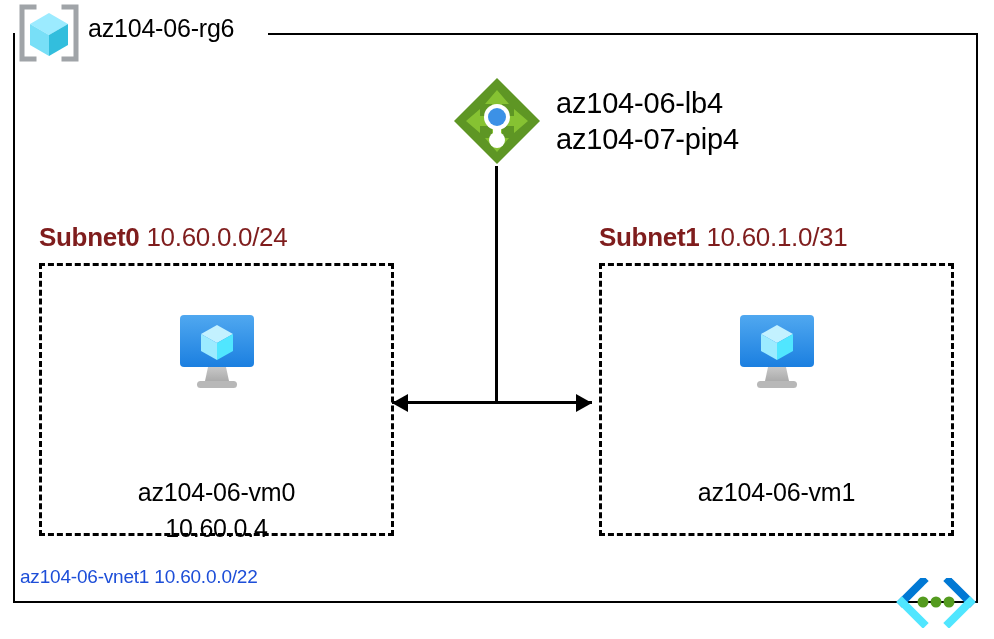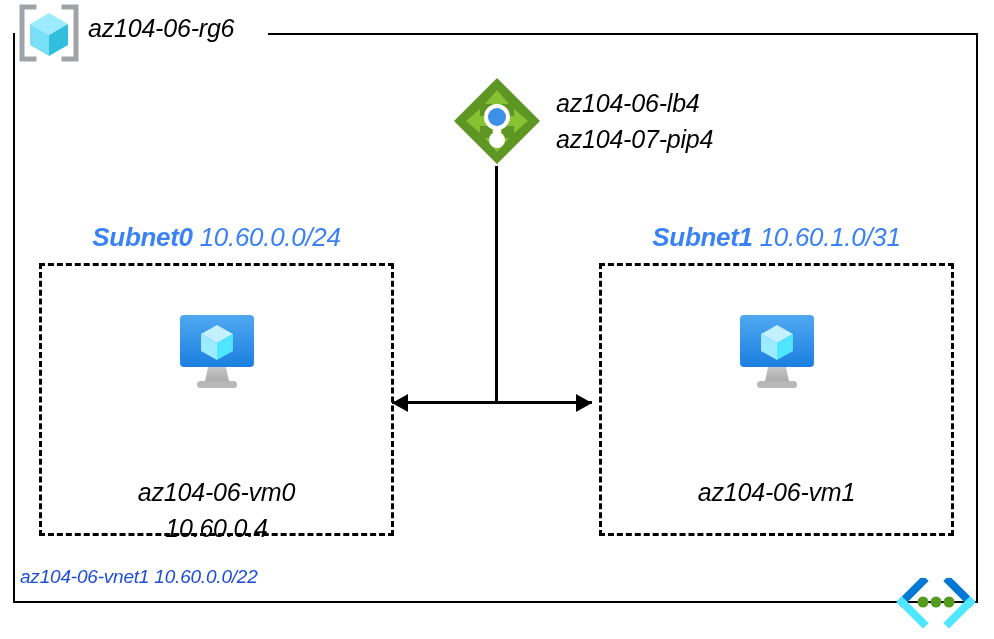--- a/index.html
+++ b/index.html
@@ -11,21 +11,21 @@
     font-family: "Liberation Sans", sans-serif;
     -webkit-font-smoothing: antialiased;
   }
   #canvas {
     position: relative;
     width: 994px;
     height: 639px;
     background: #ffffff;
     overflow: hidden;
   }
-  .abs { position: absolute; font-style: italic; }
+  .abs { position: absolute; }
 
   
   .rg-border-left {
     left: 13px; top: 33px;
     width: 2px; height: 570px;
     background: #000000;
   }
   .rg-border-top-right {
     left: 268px; top: 33px;
     width: 710px; height: 2px;
@@ -55,21 +55,21 @@
     letter-spacing: -0.2px;
   }
 
   
   .lb-icon {
     left: 452px; top: 76px;
     width: 90px; height: 92px;
   }
   .lb-labels {
     left: 556px; top: 85px;
-    font-size: 25px;
+    font-size: 29px;
     line-height: 36px;
     color: #000000;
     white-space: nowrap;
     letter-spacing: -0.2px;
   }
 
   
   .lb-stem {
     left: 495px; top: 166px;
     width: 3px; height: 238px;
@@ -100,23 +100,23 @@
     box-sizing: border-box;
     background: transparent;
   }
   .subnet-left  { left: 39px;  top: 263px; width: 355px; height: 273px; }
   .subnet-right { left: 599px; top: 263px; width: 355px; height: 273px; }
 
   .subnet-title {
     position: absolute;
     top: 222px;
     font-size: 26px;
-    color: #3b82f6;
-    white-space: nowrap;
-    text-align: center;
+    color: #7f1d1d;
+    white-space: nowrap;
+    text-align: left;
     letter-spacing: -0.3px;
   }
   .subnet-title-left  { left: 39px;  width: 355px; }
   .subnet-title-right { left: 599px; width: 355px; }
   .subnet-title b { font-weight: bold; }
   .subnet-title span.cidr { font-weight: normal; }
 
   
   .vm-icon {
     position: absolute;

